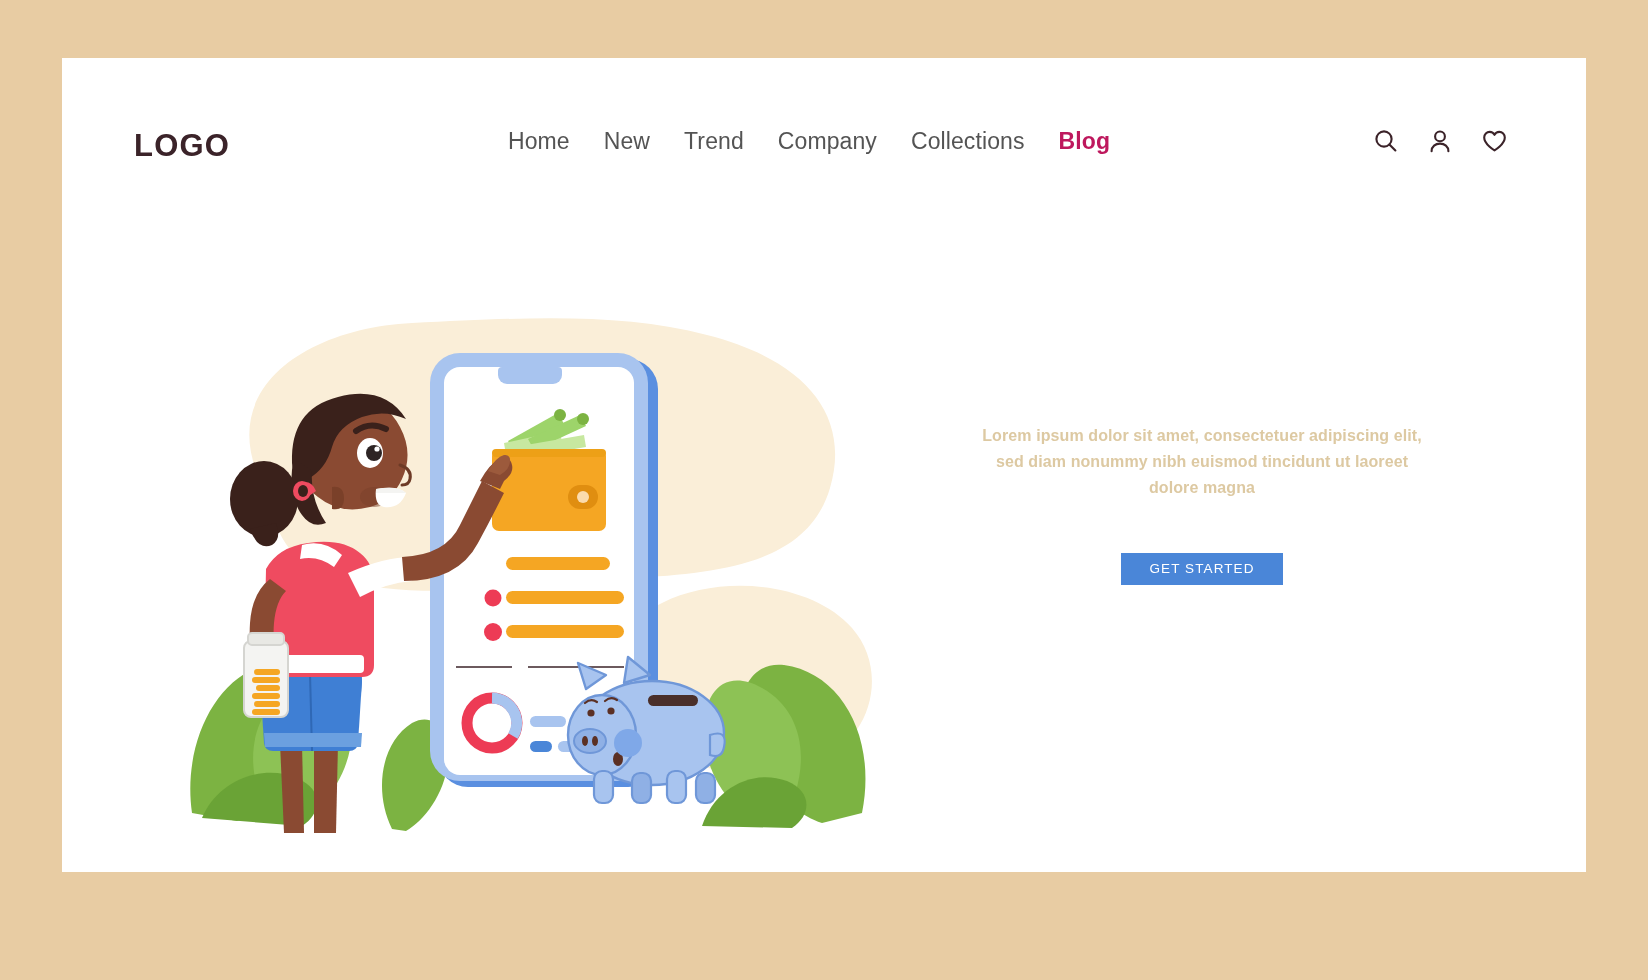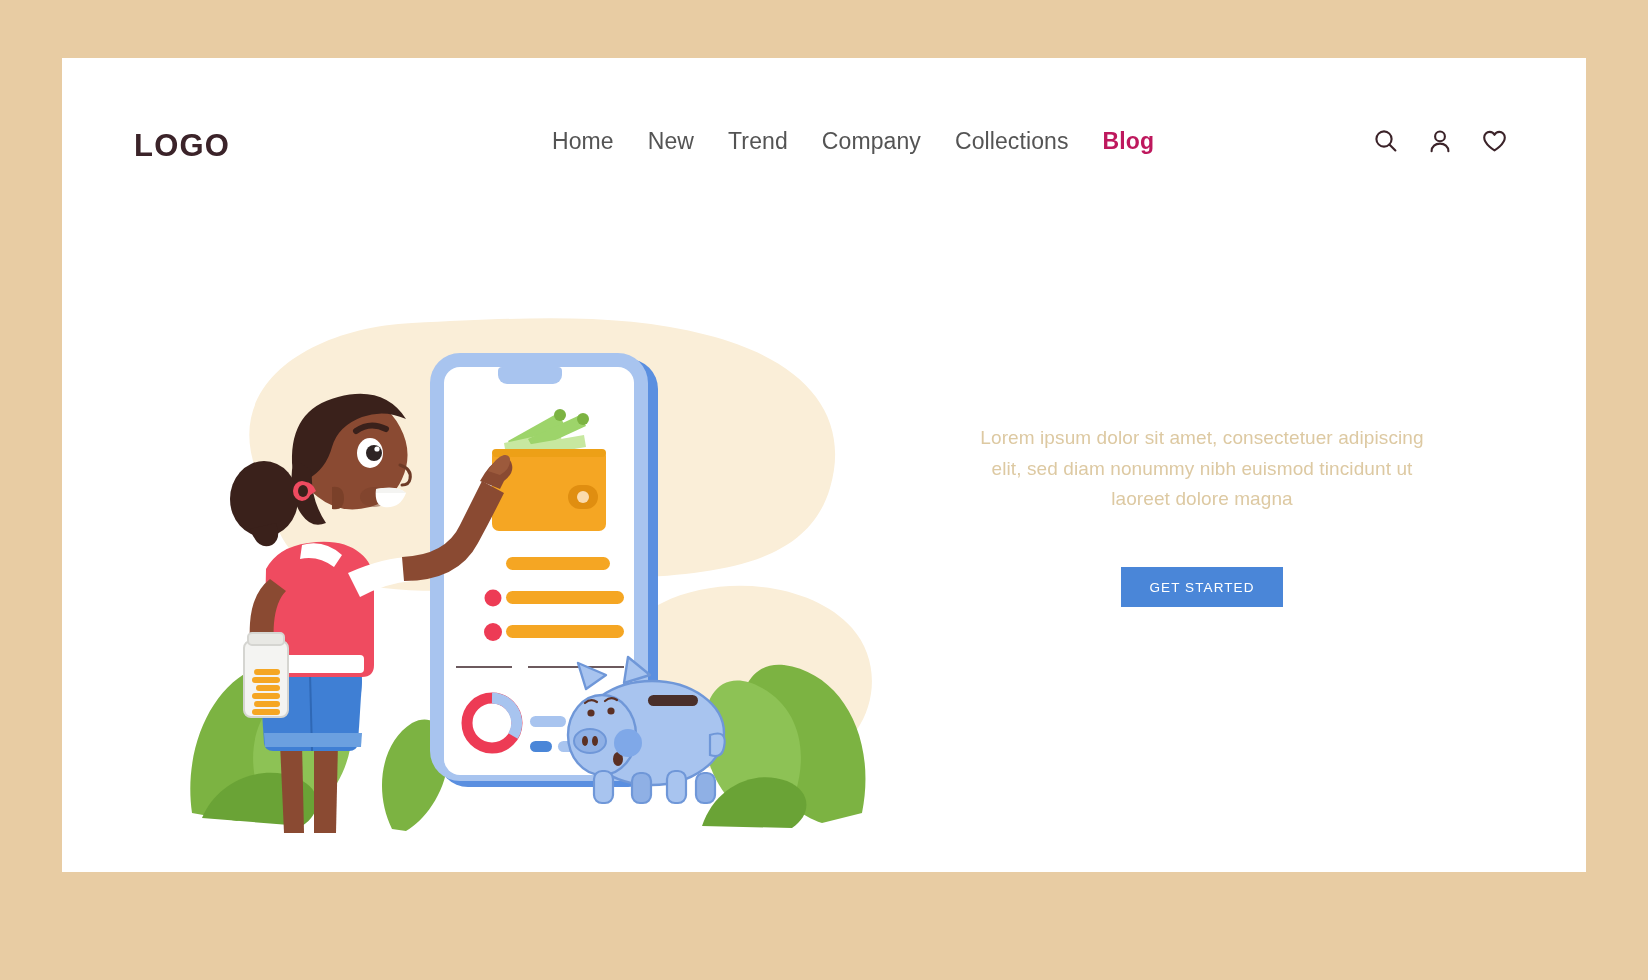--- a/index.html
+++ b/index.html
@@ -44,21 +44,20 @@
     letter-spacing: 1.2px;
     color: #3b2329;
   }
   .nav-menu {
     position: absolute;
     left: 446px;
     top: 70px;
     display: flex;
     align-items: center;
     gap: 34px;
-    margin-left: 44px;
   }
   .nav-item {
     font-size: 23px;
     color: #545454;
     cursor: pointer;
     white-space: nowrap;
     letter-spacing: .1px;
   }
   .nav-item.active {
     color: #be185d;
@@ -84,35 +83,35 @@
   }
   .hero-title {
     font-size: 53px;
     font-weight: 700;
     line-height: 1.13;
     letter-spacing: .5px;
     color: #4a86d8;
   }
   .hero-desc {
     margin-top: 45px;
-    font-size: 19px;
-    font-weight: 400;
+    font-size: 16px;
+    font-weight: 700;
     line-height: 1.62;
     color: #ddc9a2;
     letter-spacing: .1px;
     padding: 0 22px;
   }
   .cta-wrap {
     margin-top: 52px;
     display: flex;
     justify-content: center;
   }
   .cta-button {
     width: 162px;
-    height: 40px;
+    height: 32px;
     background: #4a86d8;
     color: #ffffff;
     border: none;
     font-size: 13.5px;
     letter-spacing: 1.1px;
     font-family: "Liberation Sans", sans-serif;
     cursor: pointer;
   }
 
   

